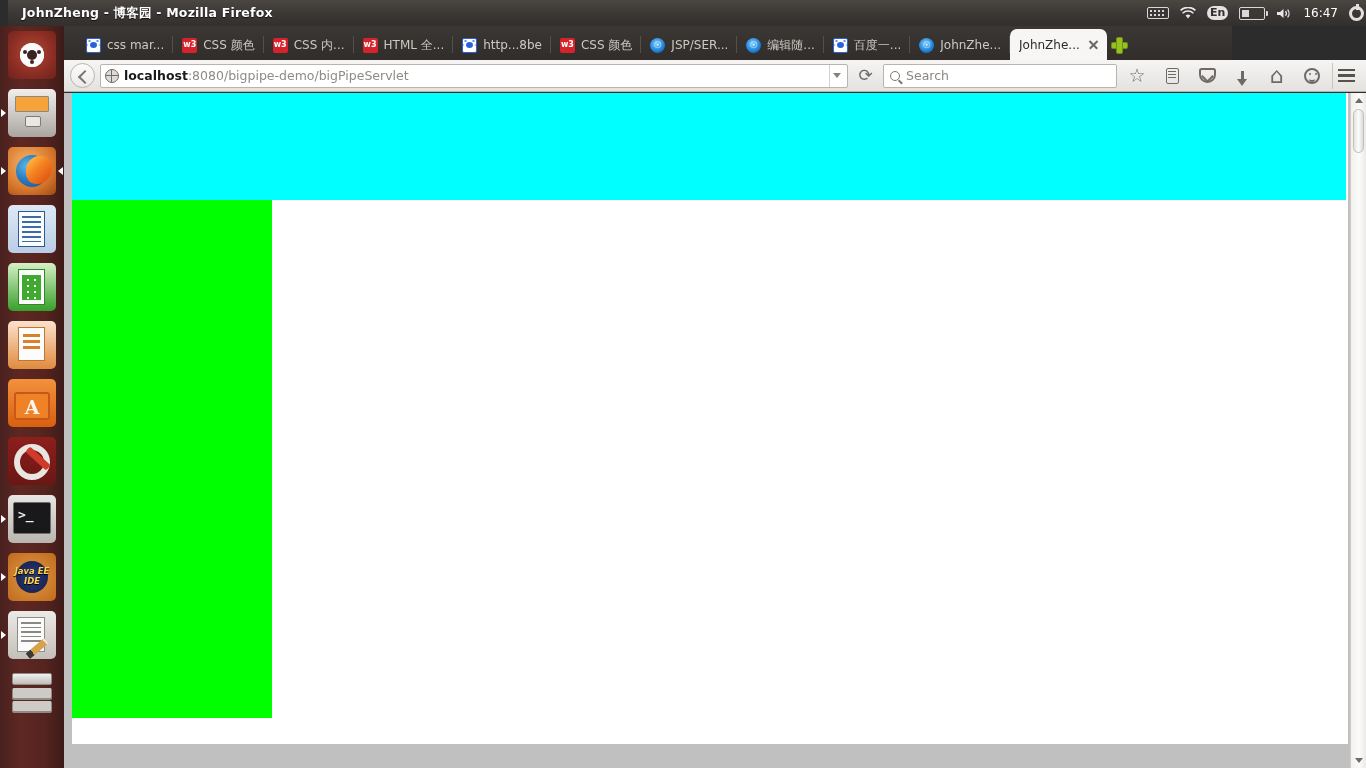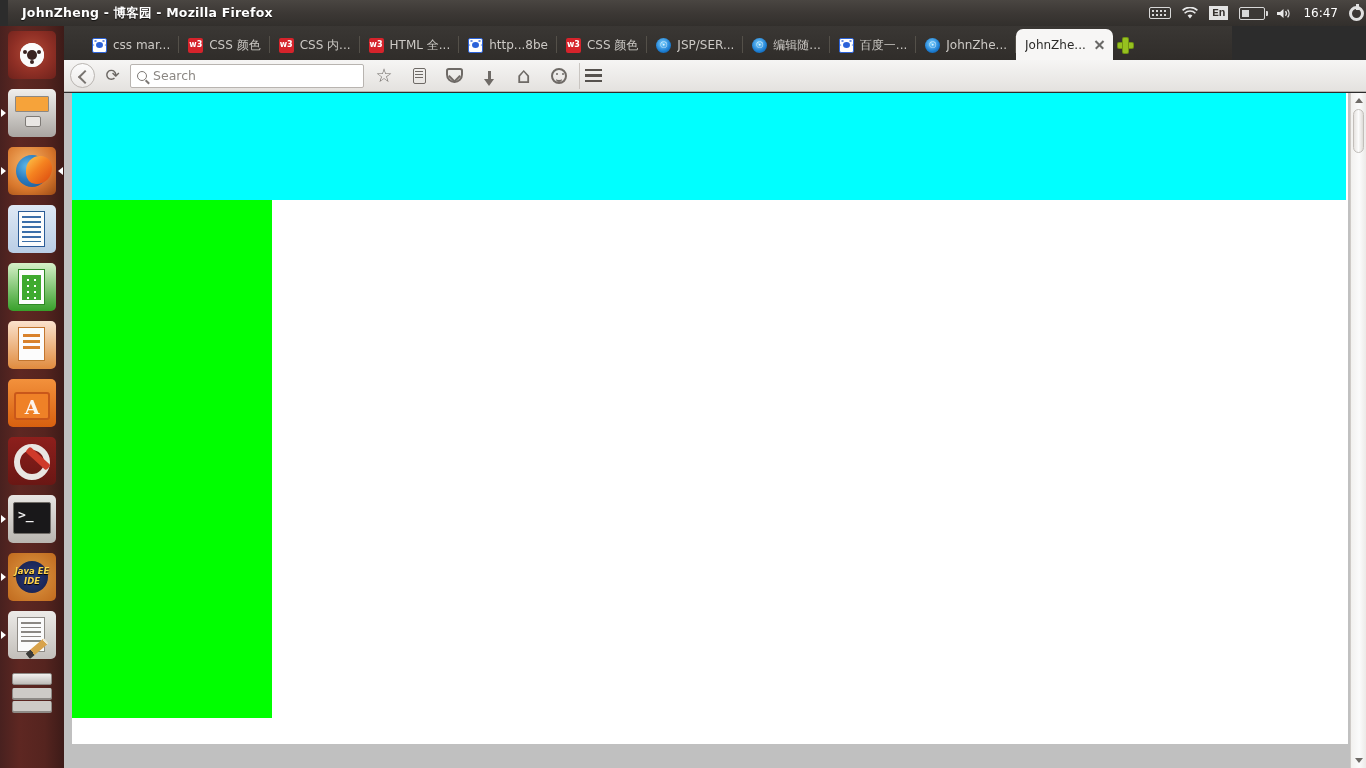--- a/index.html
+++ b/index.html
@@ -30,21 +30,21 @@
   .ico-keyboard::before {
     content: ""; position: absolute; left: 2px; top: 2px; right: 2px; height: 2px;
     background: repeating-linear-gradient(to right, #d8d8d8 0 2px, transparent 2px 4px);
   }
   .ico-keyboard::after {
     content: ""; position: absolute; left: 2px; top: 6px; right: 2px; height: 2px;
     background: repeating-linear-gradient(to right, #d8d8d8 0 2px, transparent 2px 4px);
   }
   .ico-lang {
     background: #e2e2e2; color: #34302d; font-size: 11px; font-weight: bold;
-    padding: 0px 3px; border-radius: 0; line-height: 14px; font-family: Liberation Mono, monospace;
+    padding: 0px 3px; border-radius: 7px; line-height: 14px;
   }
   .ico-battery {
     width: 26px; height: 13px; border: 1.4px solid #d8d8d8; border-radius: 2px;
     position: relative; background: #3b3835;
   }
   .ico-battery::after {
     content: ""; position: absolute; right: -4px; top: 3px; width: 2.5px; height: 5px;
     background: #d8d8d8; border-radius: 0 1px 1px 0;
   }
   .ico-battery i {
@@ -200,21 +200,21 @@
     box-shadow: 0 14px 0 -1px #cecbc7, 0 15px 0 0 #8e8a86,
                 0 27px 0 -1px #cecbc7, 0 28px 0 0 #8e8a86;
   }
 
   
   #browser { position: absolute; left: 64px; top: 26px; width: 1302px; height: 742px; }
 
   #tabbar {
     position: absolute; left: 0; top: 0; width: 1168px; height: 34px;
     background: linear-gradient(to bottom, #3a3734 0%, #302d2a 100%);
-    display: flex; align-items: flex-end; padding-left: 19px;
+    display: flex; align-items: flex-end; padding-left: 13px;
   }
   .tab {
     height: 30px; display: flex; align-items: center; gap: 6px;
     padding: 0 9px; max-width: 112px; min-width: 40px;
     color: #ccc9c5; font-size: 12px; white-space: nowrap; position: relative;
   }
   .tab::after {
     content: ""; position: absolute; right: 0; top: 6px; bottom: 7px; width: 1px;
     background: #545049;
   }
@@ -572,20 +572,25 @@
     </div>
     <div class="tab active">
       <span class="label">JohnZhe...</span>
       <span class="tab-close"></span>
     </div>
     <div id="newtab"></div>
   </div>
 
   <div id="navbar">
     <div id="back-btn"></div>
+    <div id="urlbar">
+      <span class="globe-icon"></span>
+      <span id="url-text"><b>localhost</b><span>:8080/bigpipe-demo/bigPipeServlet</span></span>
+      <span class="url-drop"></span>
+    </div>
     <div id="reload-btn"></div>
     <div id="searchbar">
       <span class="search-mag"></span>
       <span id="search-text">Search</span>
     </div>
     <div class="tb-btn">
       <span class="ico-star"></span>
     </div>
     <div class="tb-btn">
       <span class="ico-library"></span>

